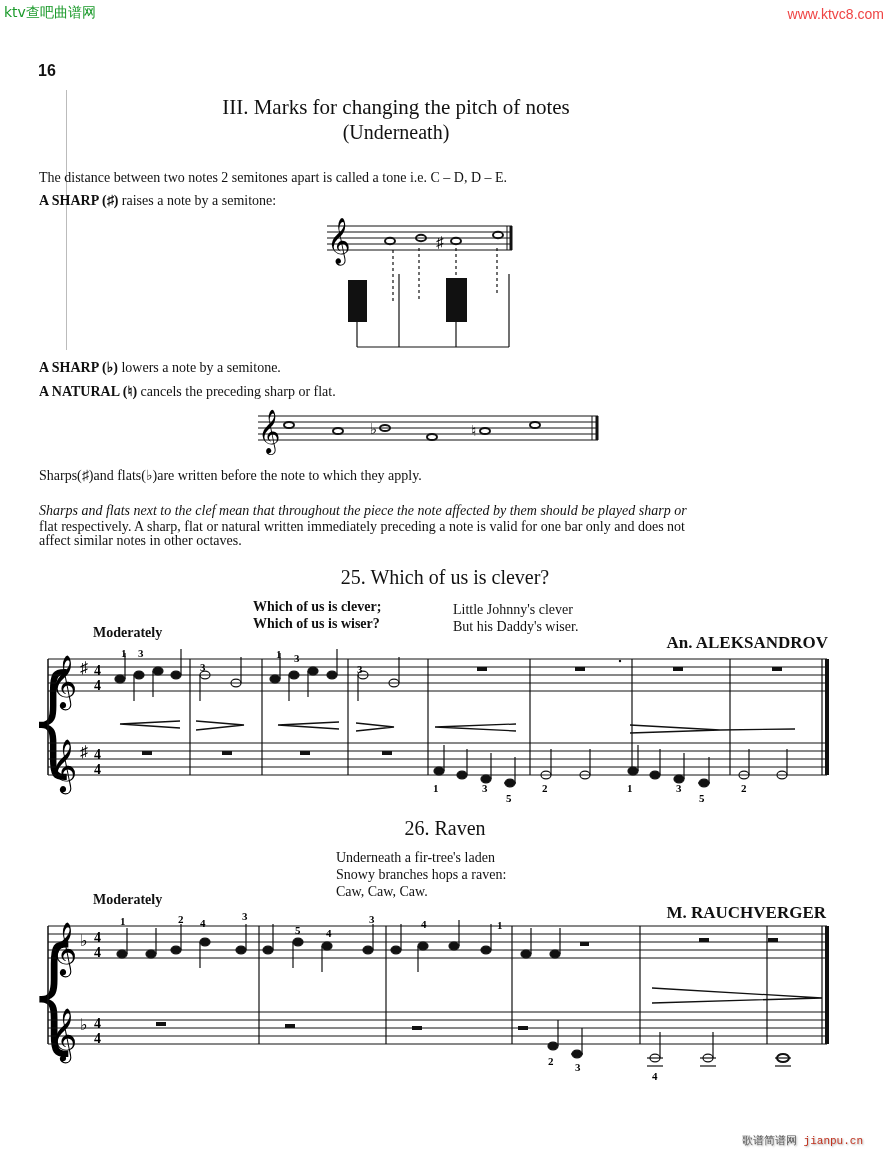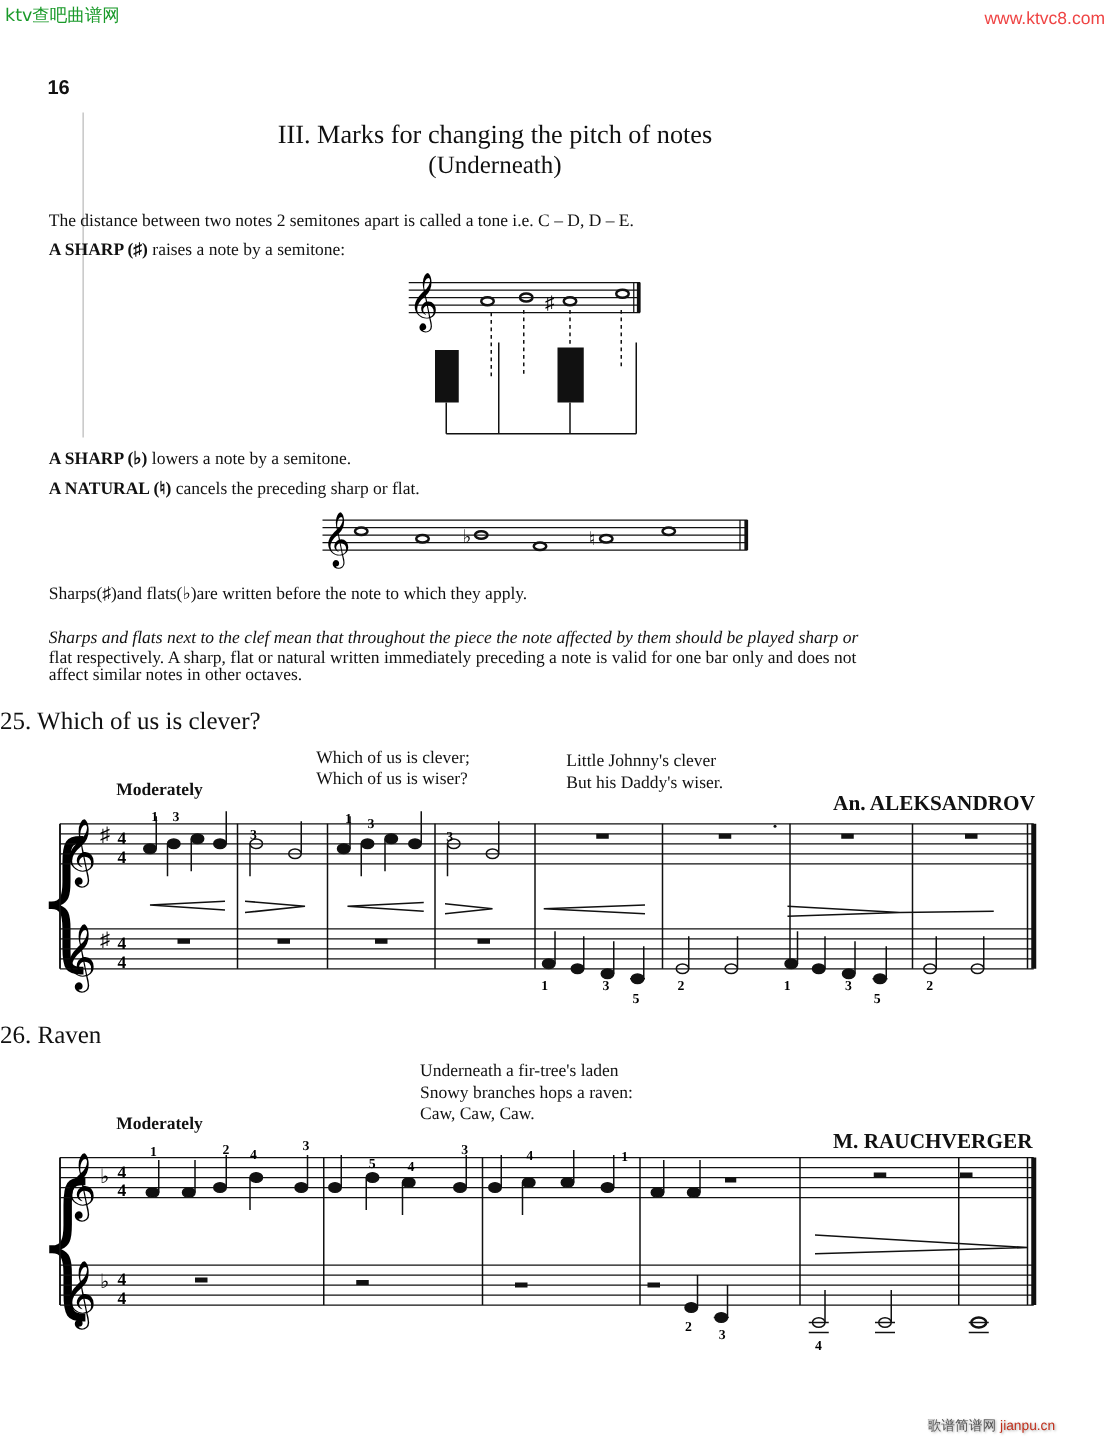--- a/index.html
+++ b/index.html
@@ -1,27 +1,27 @@
 <!DOCTYPE html>
 <html><head>
 <meta charset="utf-8">
 <style>
   html, body { margin:0; padding:0; }
   body { width:890px; height:1160px; background:#ffffff; position:relative; overflow:hidden;
          font-family:"Liberation Serif", serif; color:#111; }
   .abs { position:absolute; }
   .wm-left { left:4px; top:4px; font-family:"DejaVu Sans", sans-serif; font-size:14px; color:#1a9a2a; }
   .wm-right { right:6px; top:6px; font-family:"Liberation Sans", sans-serif; font-size:14px; color:#ef4444; }
-  .wm-bottom { left:742px; top:1133px; font-family:Liberation Sans, sans-serif; font-size:11px; color:#555; text-shadow:1px 1px 2px #aaa; }
+  .wm-bottom { left:742px; top:1133px; font-family:Liberation Mono, monospace; font-size:11px; color:#555; text-shadow:1px 1px 2px #aaa; }
   .wm-bottom .red { color:#c0301c; }
   .pageno { left:38px; top:62px; font-size:16px; font-weight:bold; font-family:"Liberation Sans", sans-serif; }
   .title { left:0; width:792px; text-align:center; font-size:21px; }
   .para { left:39px; font-size:14px; line-height:16px; }
   .para b { font-weight:bold; }
-  .piece-title { left:0; width:890px; text-align:left; font-size:20px; }
+  .piece-title { left:0; width:890px; text-align:center; font-size:20px; }
   .lyric { font-size:14px; line-height:17px; }
   .tempo { font-size:14px; font-weight:bold; }
   .composer { font-size:17px; font-weight:bold; text-align:right; }
   svg { position:absolute; overflow:visible; }
   .margin-line { left:66px; top:90px; width:1px; height:260px; background:#bbb; }
 </style>
 </head>
 <body>
 
 <div class="abs wm-left">ktv查吧曲谱网</div>
@@ -104,21 +104,21 @@
       <line x1="341" y1="6" x2="341" y2="30" stroke-width="3"></line>
     </g>
 </svg>
 
 <div class="abs para" style="top:468px;">Sharps(♯)and flats(♭)are written before the note to which they apply.</div>
 <div class="abs para" style="top:503px;font-style:italic;">Sharps and flats next to the clef mean that throughout the piece the note affected by them should be played sharp or</div>
 <div class="abs para" style="top:519px;">flat respectively.  A sharp, flat or natural written immediately preceding a note is valid for one bar only and does not</div>
 <div class="abs para" style="top:533px;">affect similar notes in other octaves.</div>
 
 <div class="abs piece-title" style="top:566px;">25. Which of us is clever?</div>
-<div class="abs lyric" style="left:253px; top:598px;">
+<div class="abs lyric" style="left:253px; top:598px;font-weight:bold;">
   <div>Which of us is clever;</div>
   <div>Which of us is wiser?</div>
 </div>
 <div class="abs lyric" style="left:453px; top:601px;">
   <div>Little Johnny's clever</div>
   <div>But his Daddy's wiser.</div>
 </div>
 <div class="abs tempo" style="left:93px; top:625px;">Moderately</div>
 <div class="abs composer" style="left:600px; width:228px; top:633px;">An. ALEKSANDROV</div>
 

